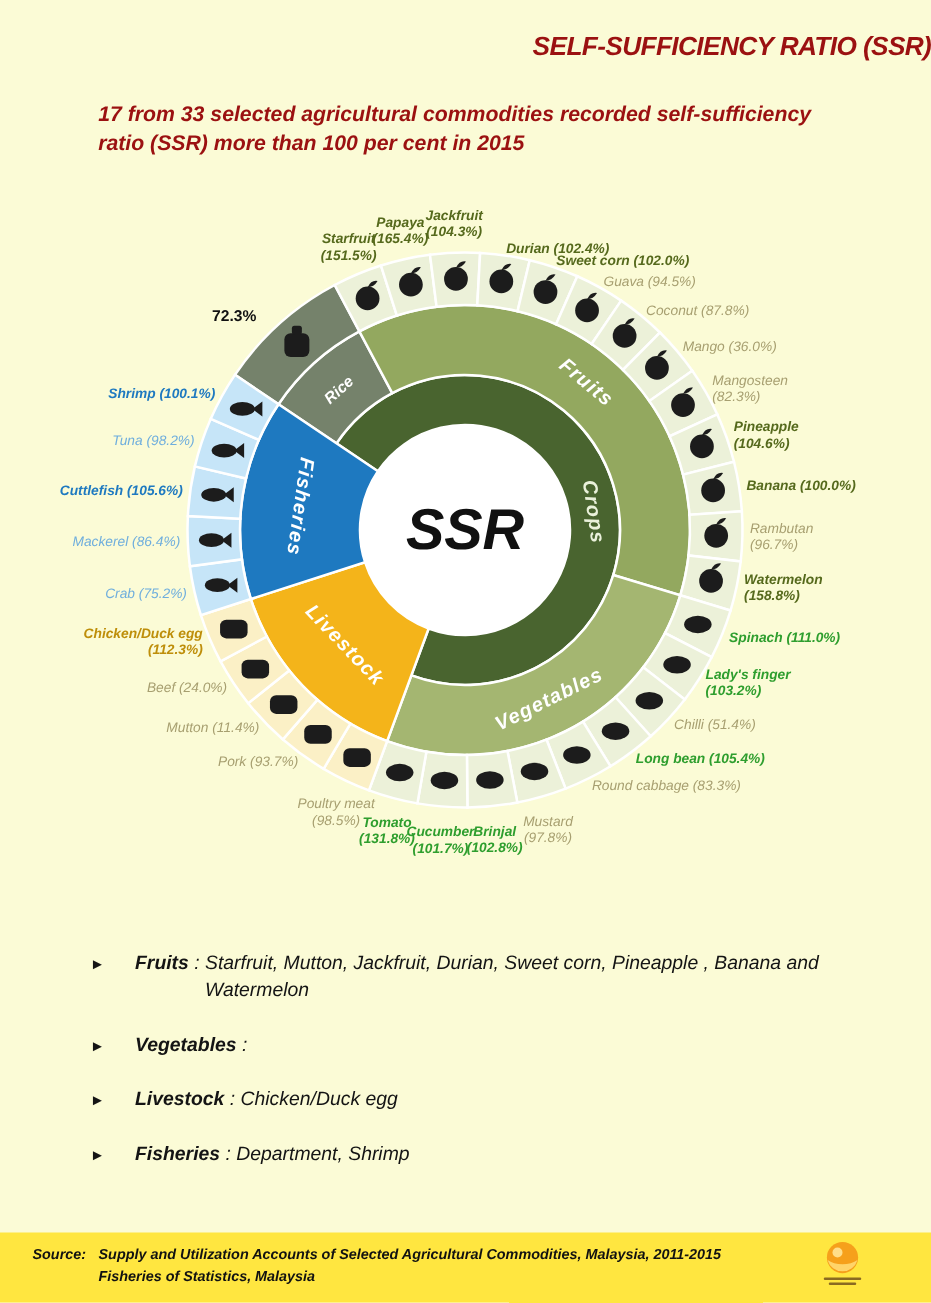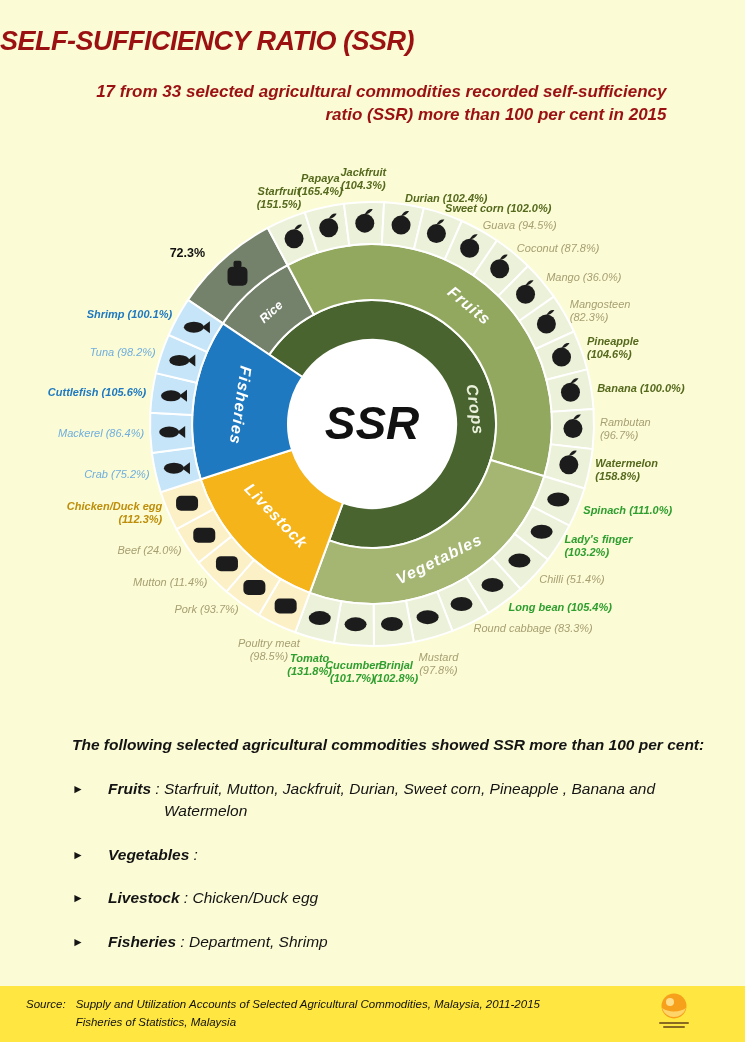--- a/index.html
+++ b/index.html
@@ -1,38 +1,38 @@
 <!DOCTYPE html>
 <html><head>
 <meta charset="utf-8">
 <style>
   *{margin:0;padding:0;box-sizing:border-box}
   html{background:#ffffff}
   body{width:745px;height:1042px;position:relative;overflow:hidden;
        font-family:"Liberation Sans",sans-serif;background:#FBFBD6}
-  .page-title{position:absolute;top:26px;left:0;width:100%;text-align:left;
-       font-size:27px;font-weight:bold;font-style:italic;letter-spacing:-0.5px;color:#9B1111}
+  .page-title{position:absolute;top:26px;left:0;width:100%;text-align:right;
+       font-size:21px;font-weight:bold;font-style:italic;letter-spacing:-0.5px;color:#9B1111}
   .page-subtitle{position:absolute;top:80px;left:50%;transform:translateX(-50%);
-       width:588px;text-align:right;font-size:17px;font-weight:bold;font-style:italic;
+       width:588px;text-align:left;font-size:17px;font-weight:bold;font-style:italic;
        line-height:1.38;color:#9B1111}
   .chart-wrap{position:absolute;top:140px;left:0;width:745px;height:580px}
   #ssr-chart{display:block;font-family:"Liberation Sans",sans-serif}
   .summary{position:absolute;top:736px;left:72px;right:30px;color:#141414}
   .sum-intro{font-size:15.5px;font-weight:bold;font-style:italic}
   .sum-items{margin-top:24px}
   .sum-item{display:flex;font-size:15.5px;font-style:italic;margin-bottom:21px;line-height:1.45}
   .glyph{flex:0 0 36px;font-style:normal;font-size:12px;padding-top:3px}
   .cat{font-weight:bold;white-space:pre}
   .sep{white-space:pre}
   .list{flex:1}
   .footer{position:absolute;left:0;right:0;bottom:0;height:56px;background:#FFE640;
        display:flex;align-items:center;padding:0 26px}
   .source{display:flex;align-items:flex-start}
-  .src-label{font-weight:normal;font-style:italic;font-size:11.5px;margin-right:10px;line-height:1.55;color:#111}
-  .src-lines{font-weight:normal;font-style:italic;font-size:11.5px;line-height:1.55;color:#111}
+  .src-label{font-weight:bold;font-style:italic;font-size:11.5px;margin-right:10px;line-height:1.55;color:#111}
+  .src-lines{font-weight:bold;font-style:italic;font-size:11.5px;line-height:1.55;color:#111}
   .logo-wrap{margin-left:auto;margin-right:22px}
 </style>
 </head>
 <body style="background: rgb(251, 251, 214);">
 
 <h1 class="page-title" style="color: rgb(155, 17, 17);">SELF-SUFFICIENCY RATIO (SSR)</h1>
 <h2 class="page-subtitle" style="color: rgb(155, 17, 17);">17 from 33 selected agricultural commodities recorded self-sufficiency ratio (SSR) more than 100 per cent in 2015</h2>
 
 <div class="chart-wrap">
   <svg id="ssr-chart" width="745" height="580" viewBox="0 0 745 580">
@@ -231,21 +231,20 @@
       <text x="162.22" y="370.32" text-anchor="end" font-size="11" font-style="italic" font-weight="bold" fill="#BE8E0A"><tspan x="162.22" y="370.32">Chicken/Duck egg</tspan><tspan x="162.22" y="383.32">(112.3%)</tspan></text>
       <text x="149.57" y="338.08" text-anchor="end" font-size="11" font-style="italic" font-weight="normal" fill="#6FAEDD">Crab (75.2%)</text>
       <text x="144.19" y="297.2" text-anchor="end" font-size="11" font-style="italic" font-weight="normal" fill="#6FAEDD">Mackerel (86.4%)</text>
       <text x="146.25" y="256.02" text-anchor="end" font-size="11" font-style="italic" font-weight="bold" fill="#1E79C0">Cuttlefish (105.6%)</text>
       <text x="155.7" y="215.89" text-anchor="end" font-size="11" font-style="italic" font-weight="normal" fill="#6FAEDD">Tuna (98.2%)</text>
       <text x="172.23" y="178.12" text-anchor="end" font-size="11" font-style="italic" font-weight="bold" fill="#1E79C0">Shrimp (100.1%)</text>
     </svg>
 </div>
 
 <div class="summary">
-  <p class="sum-intro">The following selected agricultural commodities showed SSR more than 100 per cent:</p>
   <div class="sum-items" id="summary-items">
       <div class="sum-item">
         <span class="glyph">►</span>
         <span class="cat">Fruits</span>
         <span class="sep"> : </span>
         <span class="list">Starfruit, Mutton, Jackfruit, Durian, Sweet corn, Pineapple , Banana and Watermelon</span>
       </div>
       <div class="sum-item">
         <span class="glyph">►</span>
         <span class="cat">Vegetables</span>

